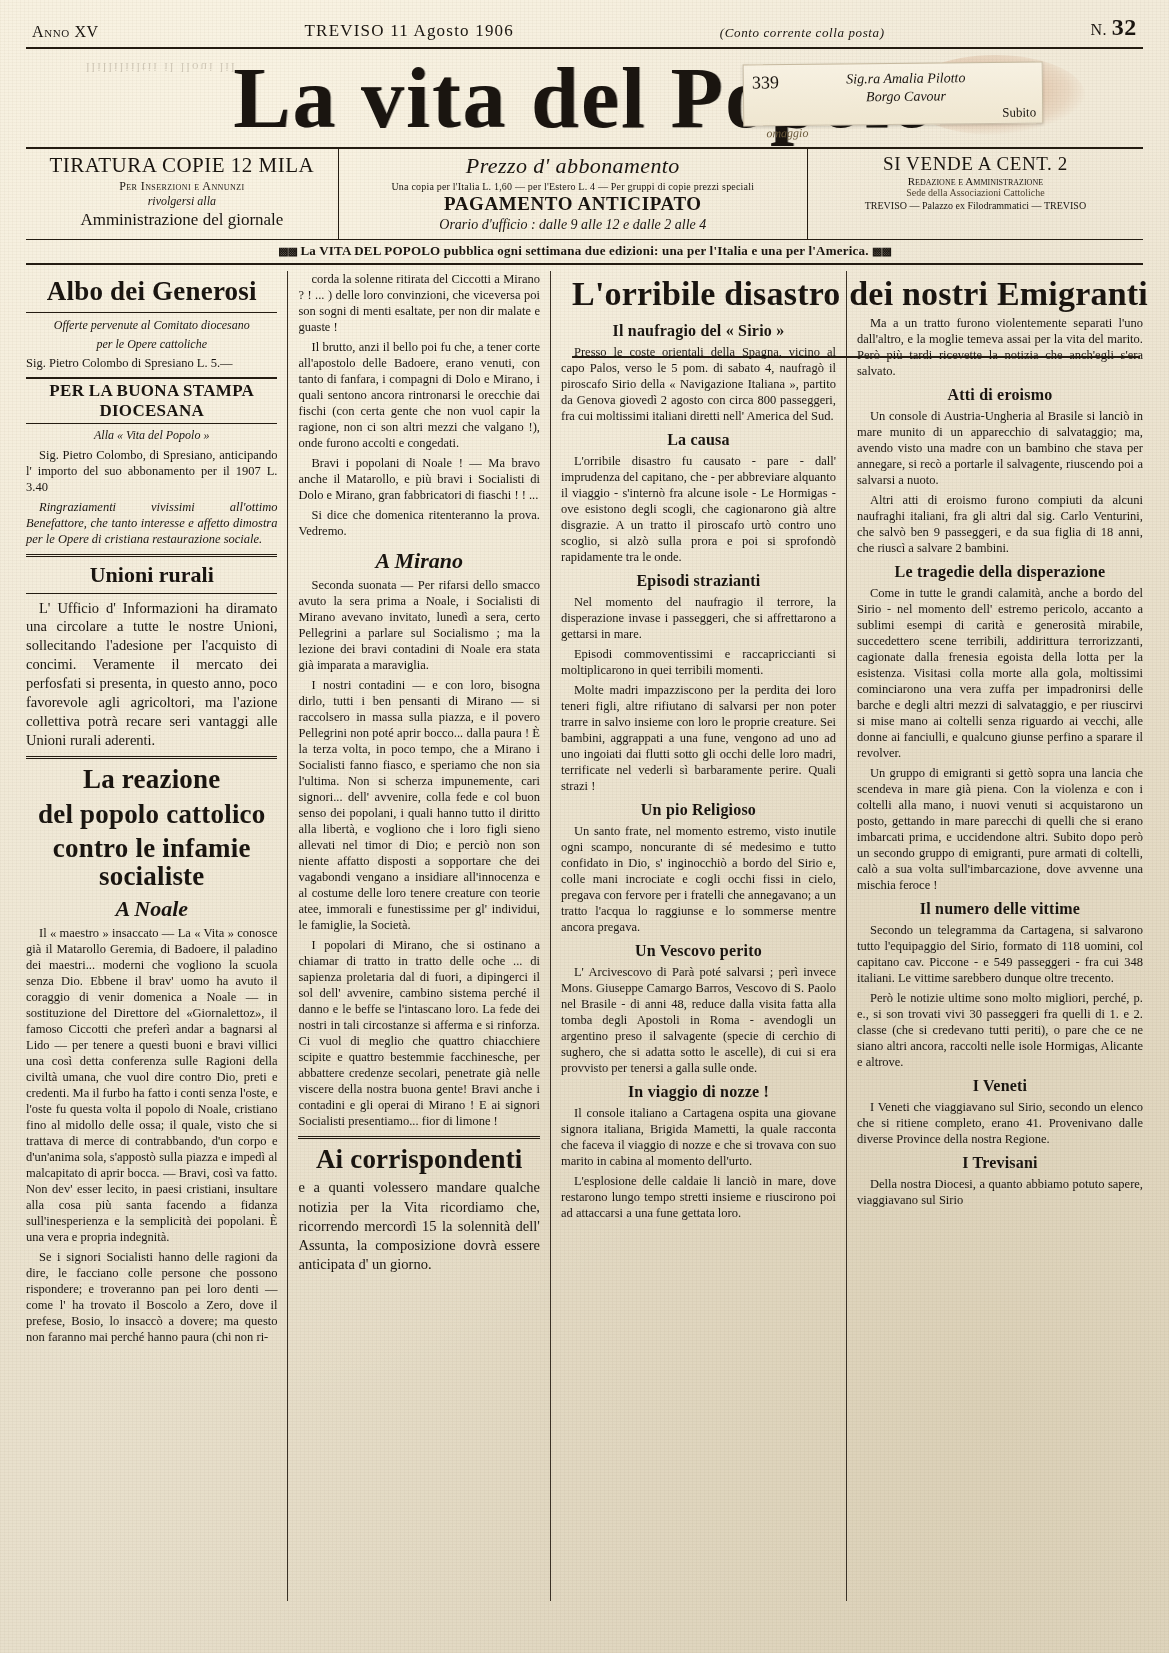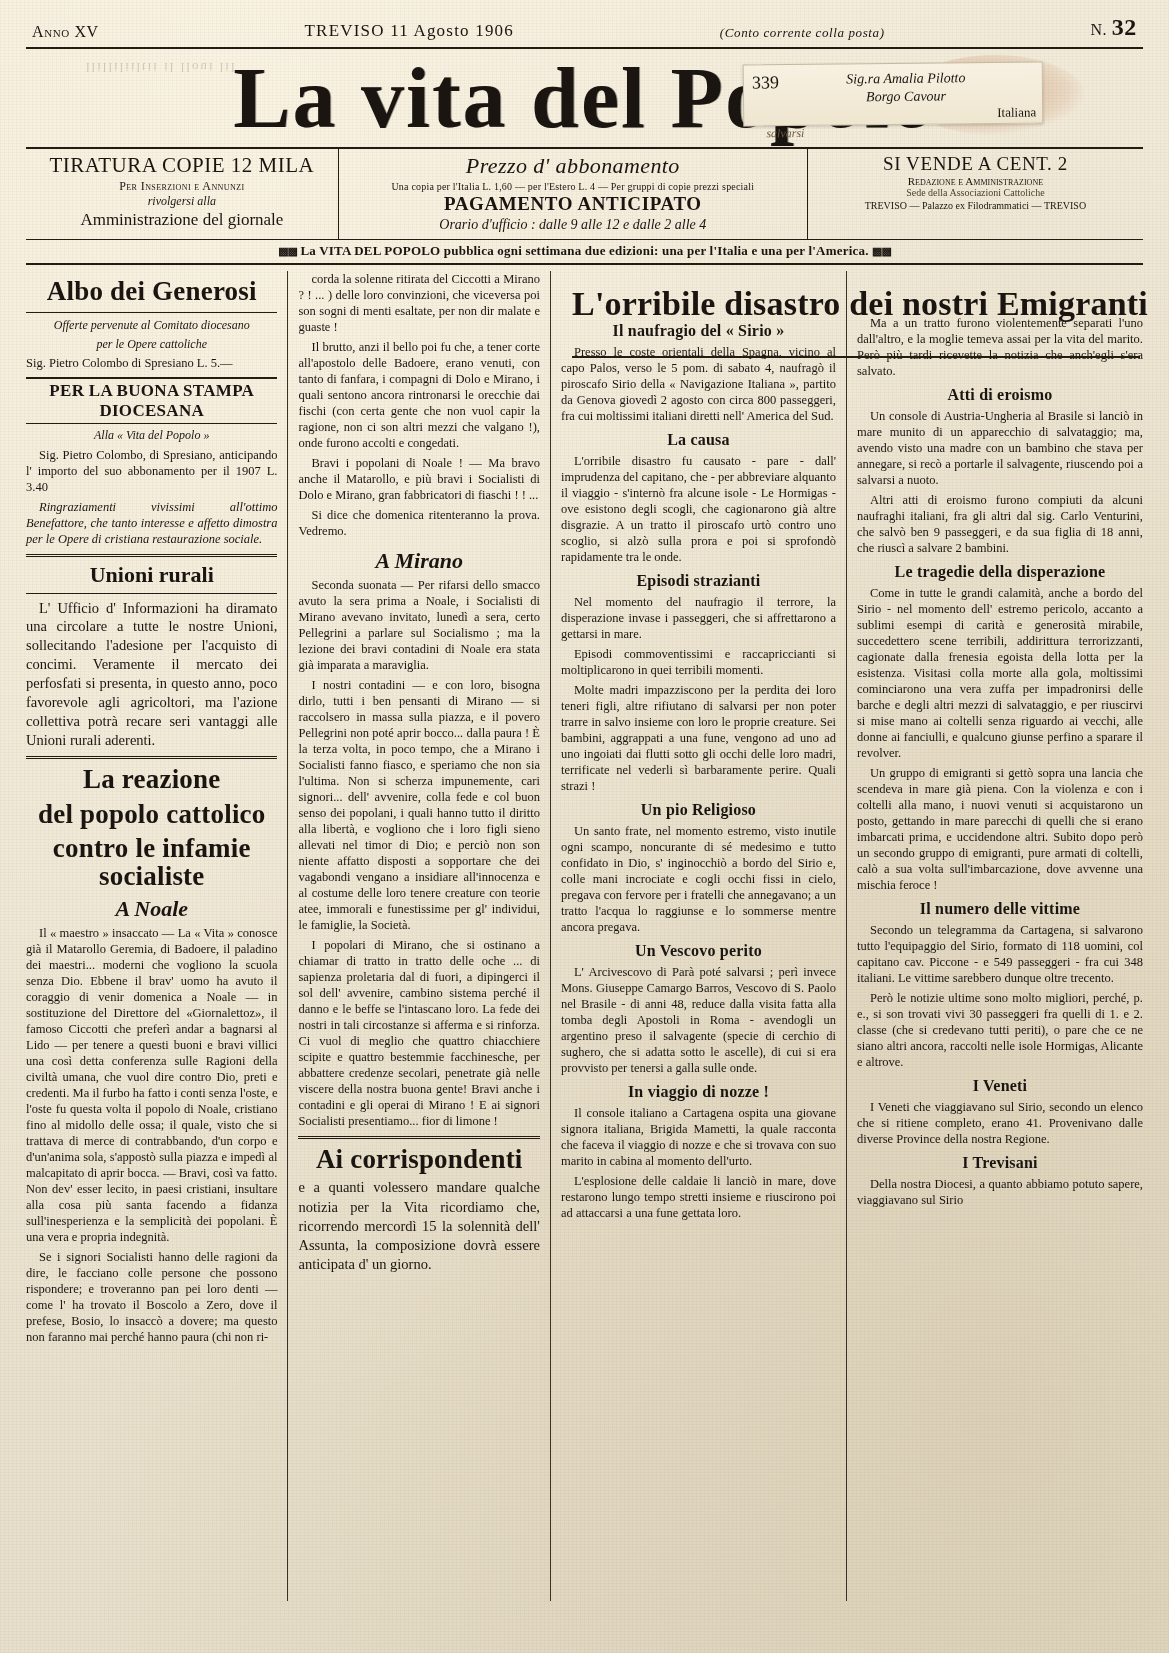--- a/index.html
+++ b/index.html
@@ -111,21 +111,21 @@
   .hl.ital{font-style:italic;font-weight:bold;font-size:22px;}
   .sub{font-size:12px;font-style:italic;text-align:center;margin:2px 0 4px;line-height:1.2;}
   .sectrule{border-top:1px solid #241c12;margin:7px 0 5px;}
   .sectrule.dbl{border-top:3px double #241c12;}
   .boxhead{
     border-top:2px solid #241c12;border-bottom:1px solid #241c12;
     text-align:center;font-weight:bold;font-size:17px;letter-spacing:.3px;padding:2px 0;margin:6px 0 4px;
   }
   .banner-title{
     font-size:34px;font-weight:bold;text-align:center;letter-spacing:.2px;
-    margin:14px 0 4px 0;white-space:nowrap;
+    margin:4px 0 4px 0;white-space:nowrap;
   }
   .subhead{
     text-align:center;font-weight:bold;font-size:16px;margin:7px 0 4px;letter-spacing:.2px;
   }
   .wide-rule{border-top:2px solid #241c12;margin:4px 0 2px;}
 </style>
 </head>
 <body>
 
 <div class="page">
@@ -143,22 +143,22 @@
   <div class="rule"></div>
 
   <div class="masthead">
     <div class="ghost">llilliliiltii il lloui lil</div>
     <h1>La vita del Popolo</h1>
     <div class="stain"></div>
     <div class="sticker">
       <div class="num-s">339</div>
       <div class="addr">Sig.ra Amalia Pilotto</div>
       <div class="addr">Borgo Cavour</div>
-      <div class="omaggio">salvarsi</div>
-      <div class="city">Italiana</div>
+      <div class="omaggio">omaggio</div>
+      <div class="city">Subito</div>
     </div>
   </div>
 
   <div class="infobar">
     <div class="ib1">
       <div class="t1">TIRATURA COPIE 12 MILA</div>
       <div class="t2">Per Inserzioni e Annunzi</div>
       <div class="t3">rivolgersi alla</div>
       <div class="t4">Amministrazione del giornale</div>
     </div>

